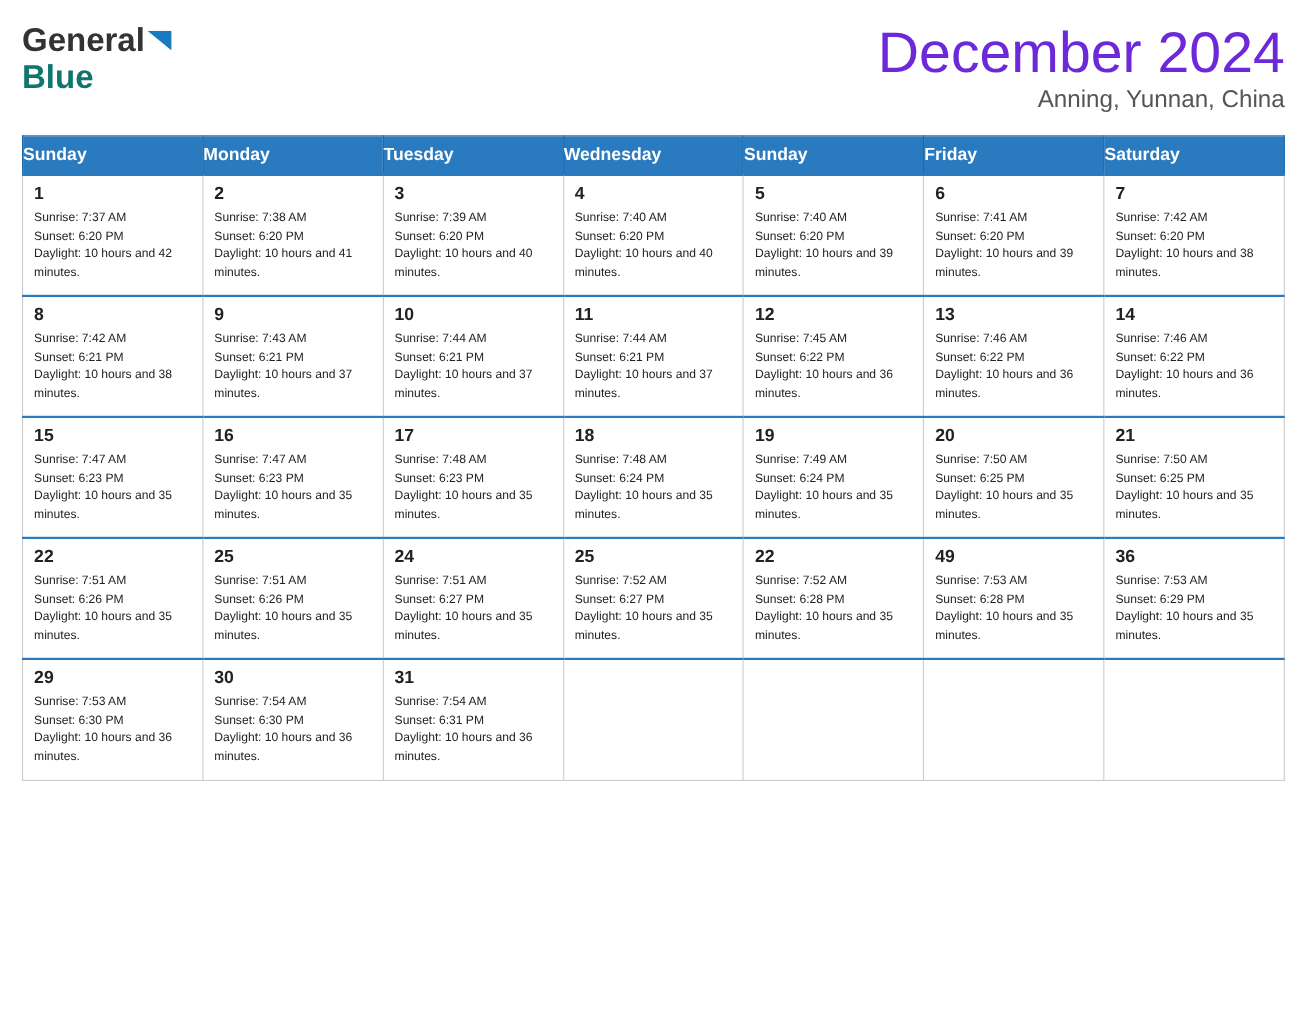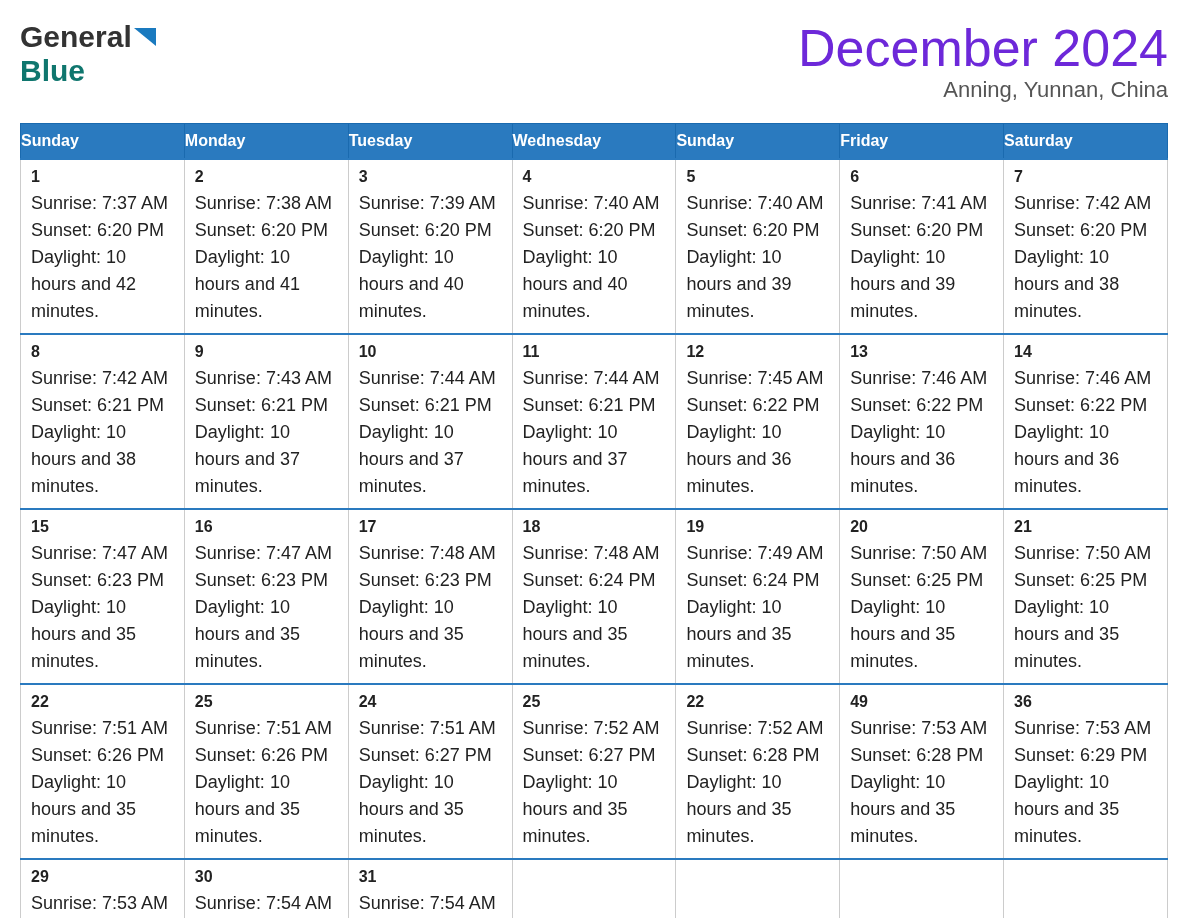--- a/index.html
+++ b/index.html
@@ -64,21 +64,21 @@
       color: #222;
       height: 110px;
     }
     .calendar tbody tr td .day-num {
       font-size: 16px;
       font-weight: bold;
       display: block;
       margin-bottom: 4px;
     }
     .calendar tbody tr td .day-info {
-      font-size: 18px;
+      font-size: 11px;
       line-height: 1.5;
       color: #222;
     }
     .calendar tbody tr.week-row td {
       border-top: 2px solid #2a7abf;
     }
     .empty-cell {
       background: #fff;
     }
     .logo-text-general {

